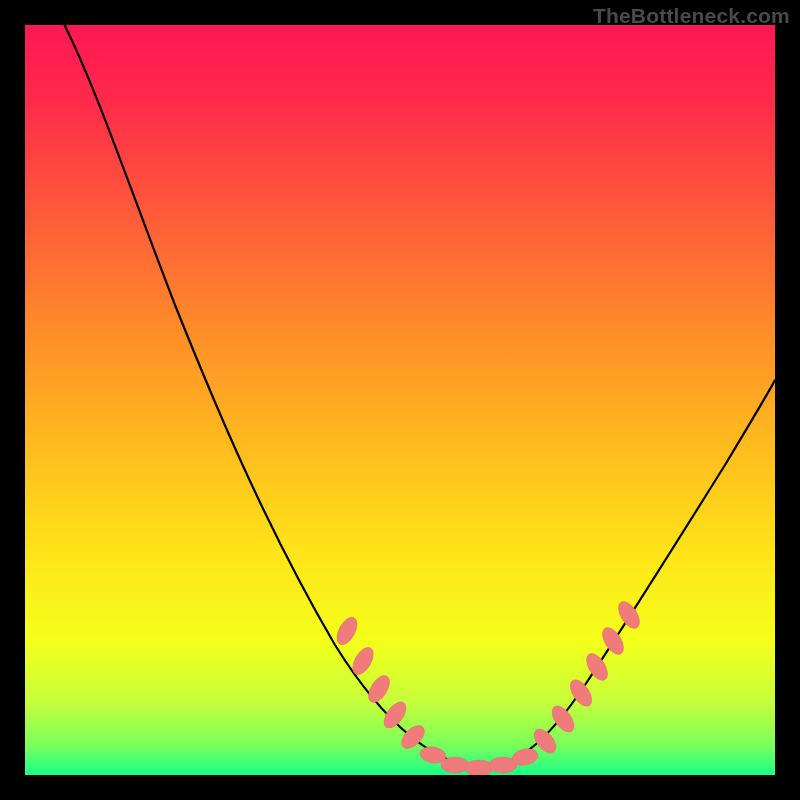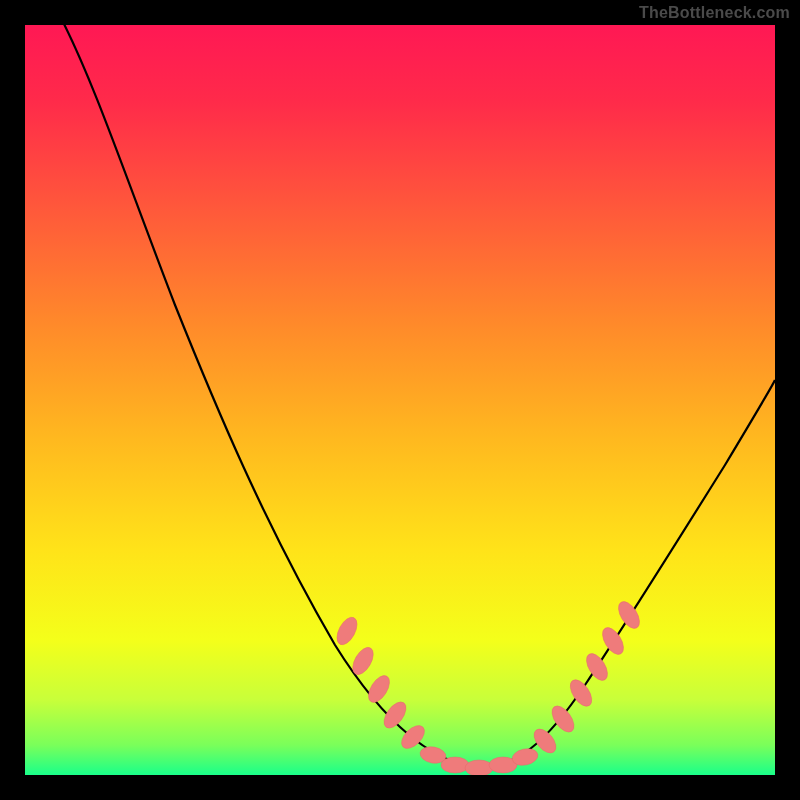--- a/index.html
+++ b/index.html
@@ -8,21 +8,21 @@
     position: relative;
     width: 800px;
     height: 800px;
     background: #000;
   }
   .watermark {
     position: absolute;
     top: 4px;
     right: 10px;
     font-family: Arial, Helvetica, sans-serif;
-    font-size: 16px;
+    font-size: 21px;
     font-weight: 600;
     color: #4a4a4a;
     letter-spacing: 0.2px;
     z-index: 3;
   }
   .plot {
     position: absolute;
     left: 25px;
     top: 25px;
     width: 750px;

